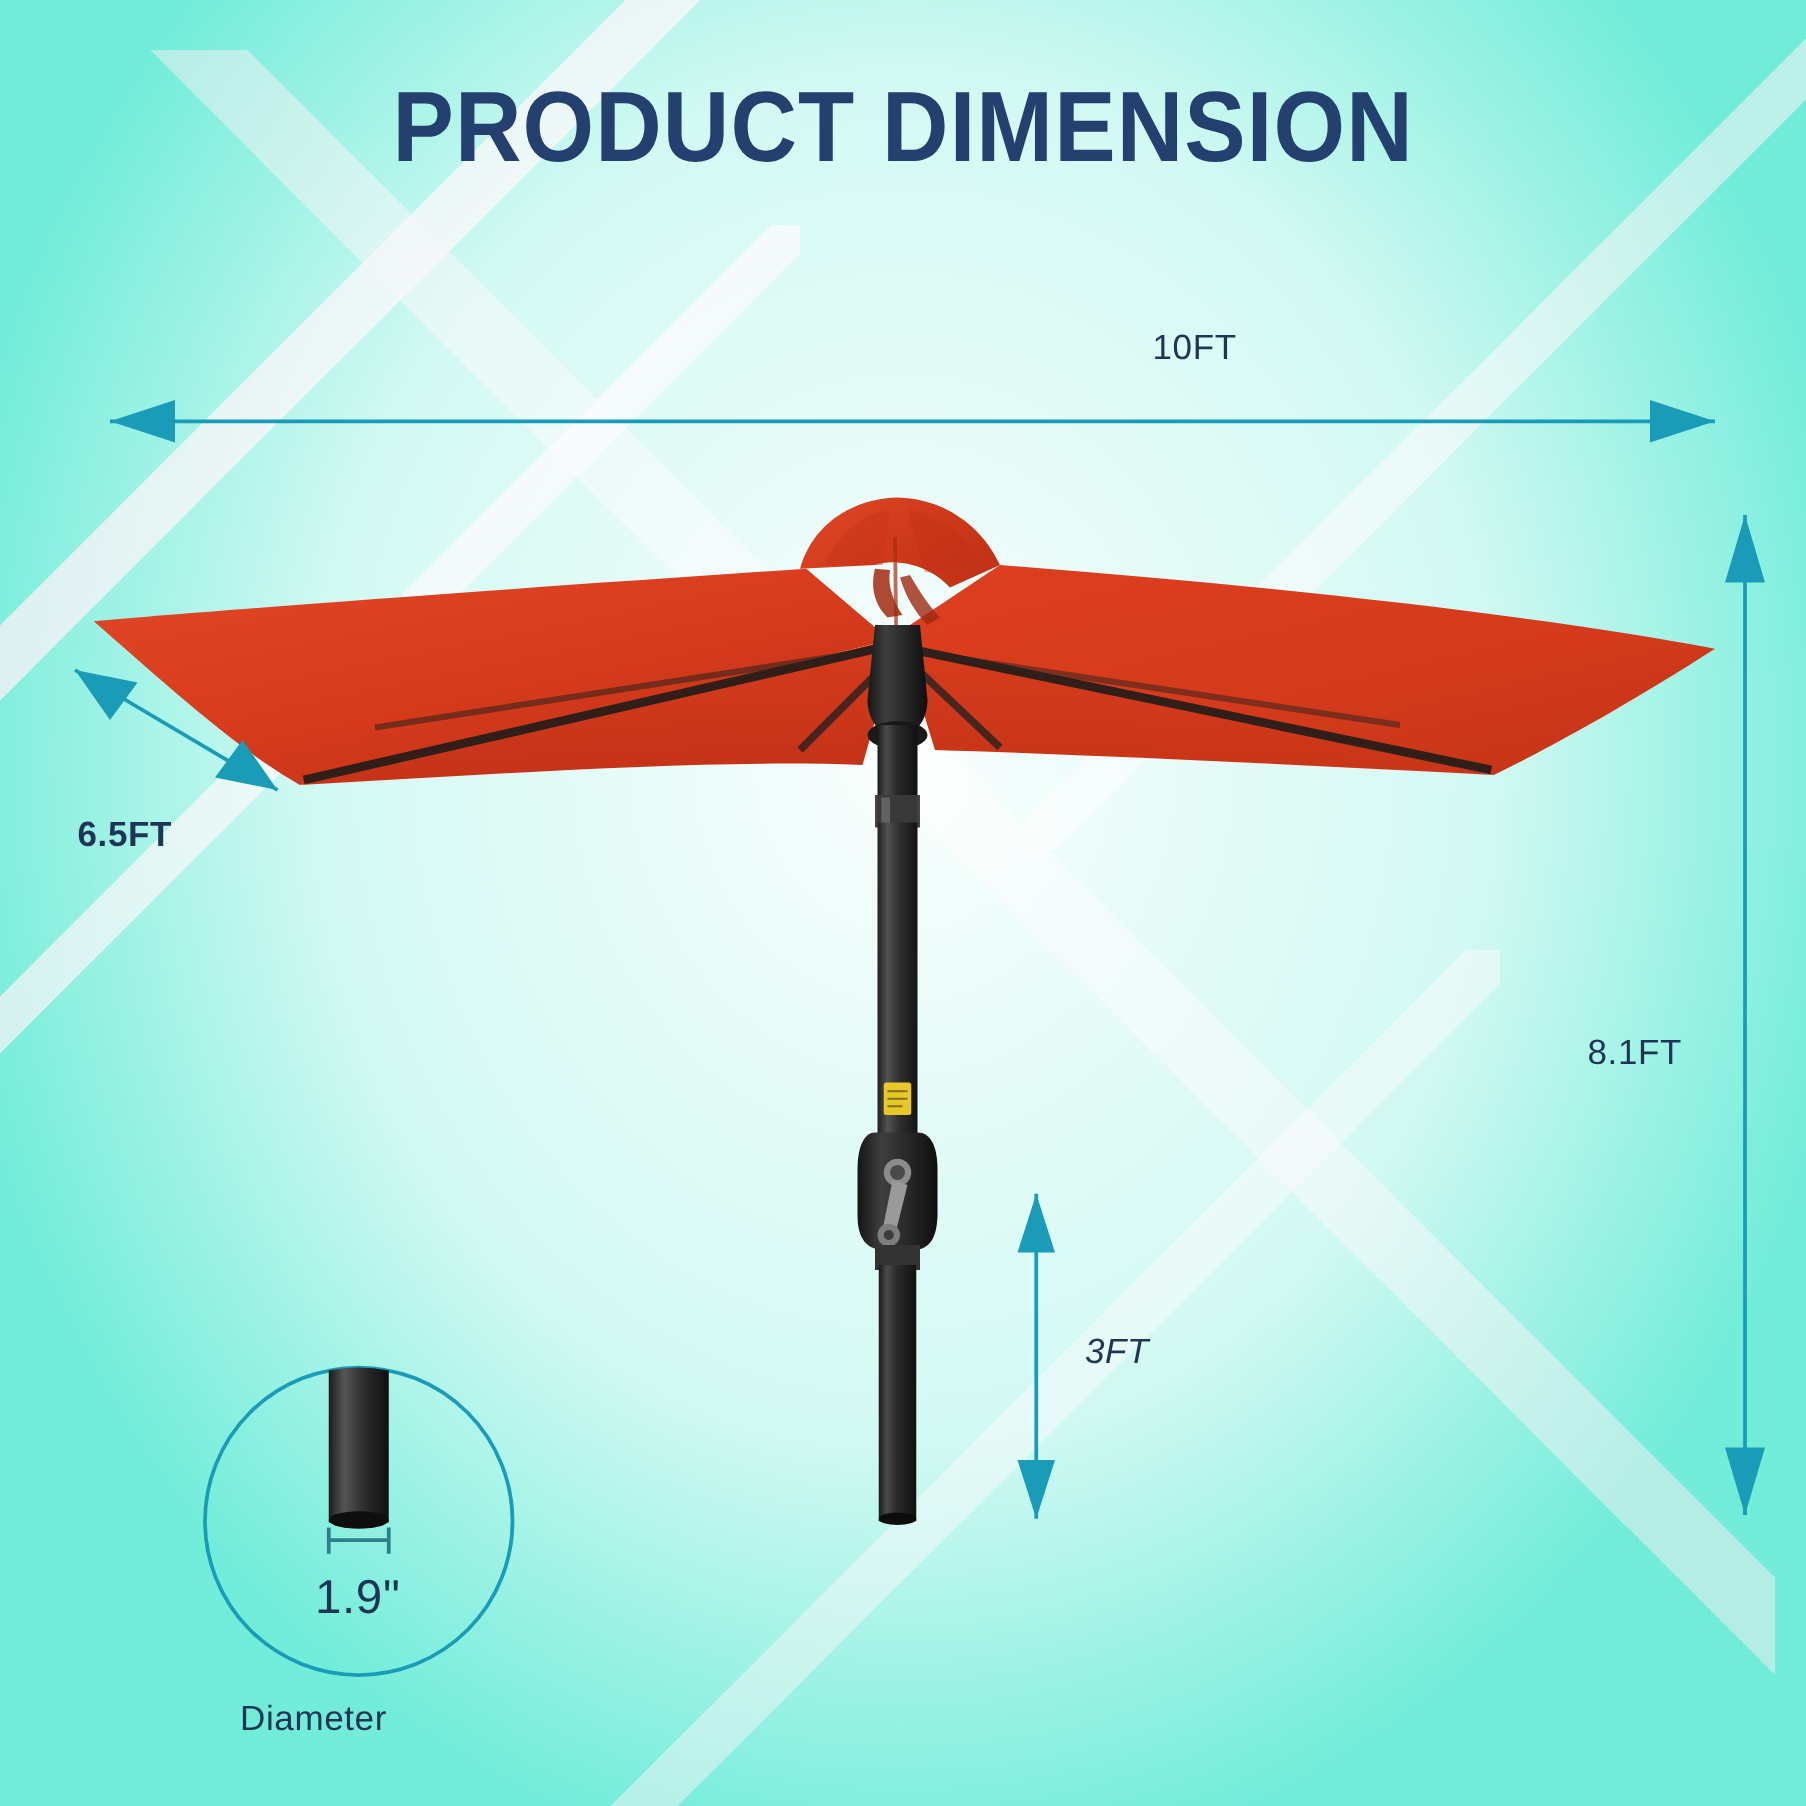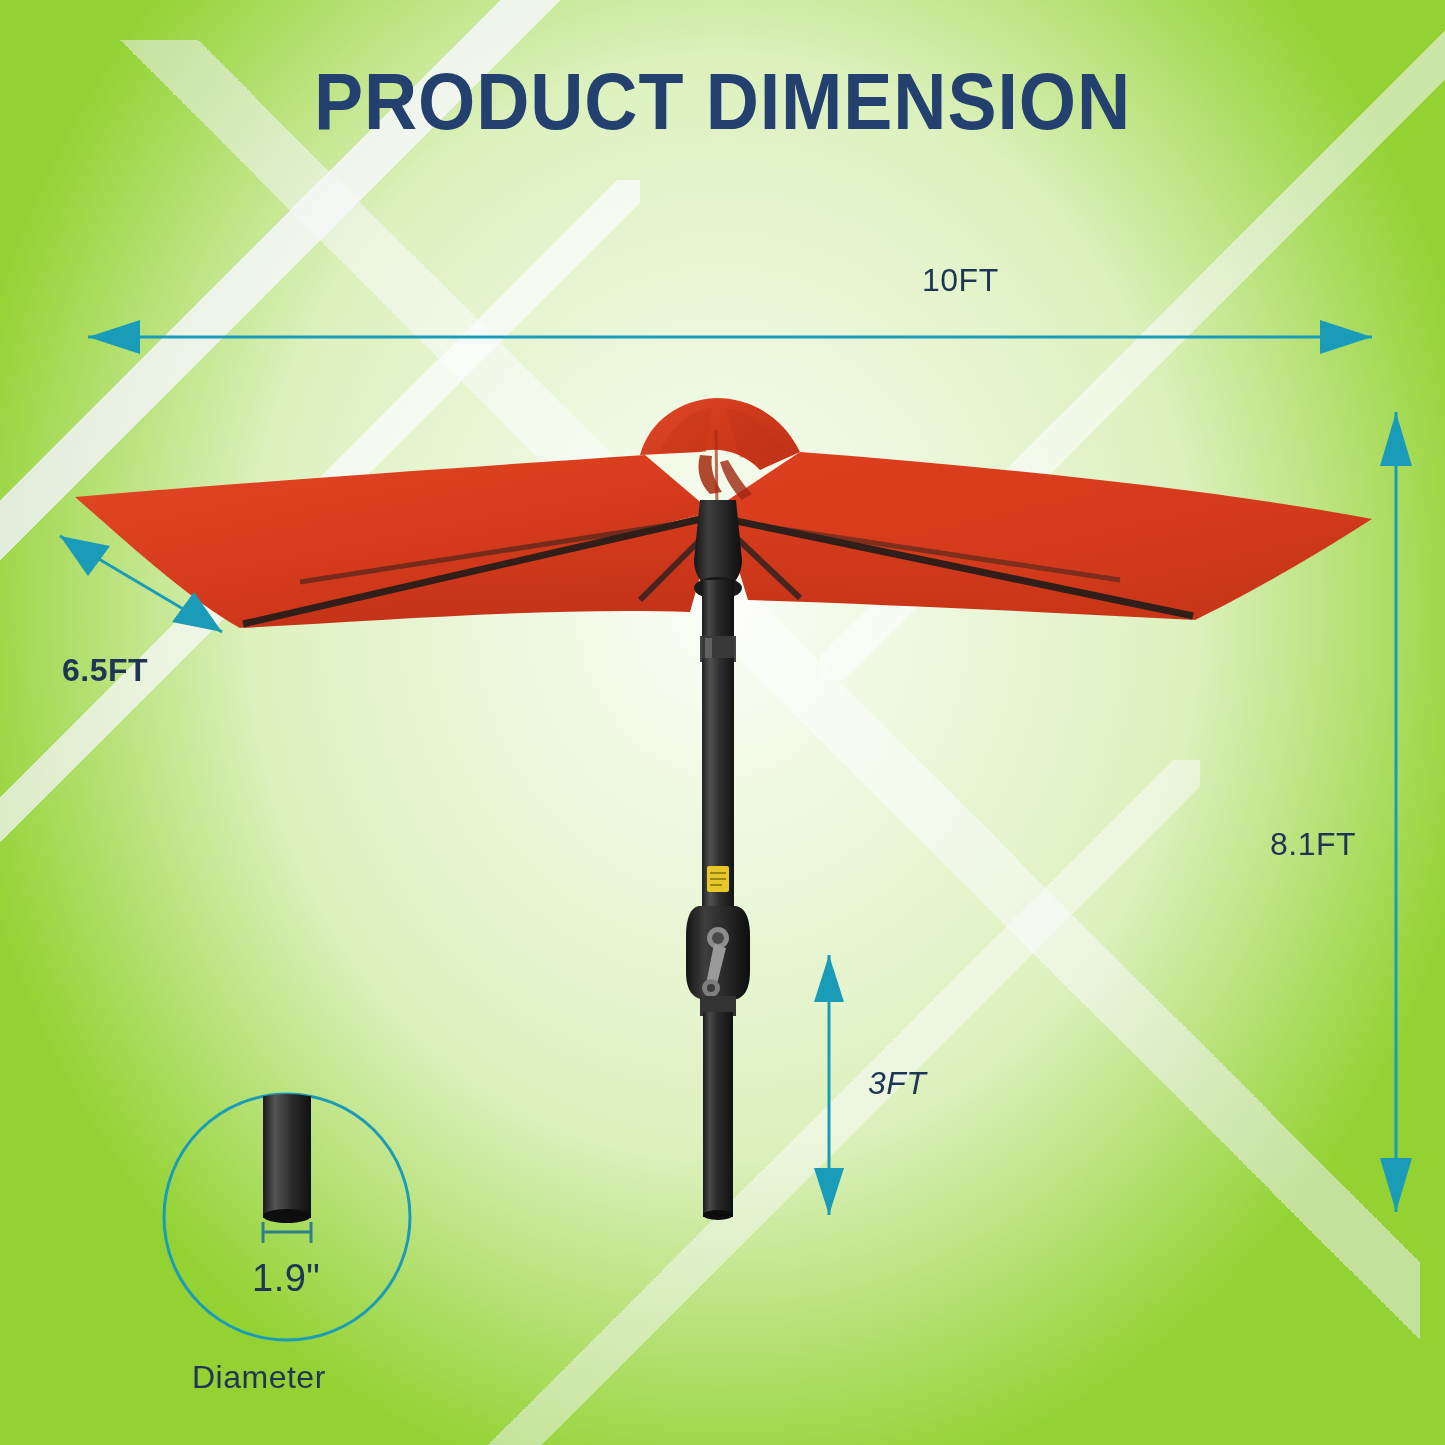--- a/index.html
+++ b/index.html
@@ -6,21 +6,21 @@
   html, body {
     margin: 0;
     padding: 0;
     background: #ffffff;
   }
   #page {
     position: relative;
     width: 1445px;
     height: 1445px;
     overflow: hidden;
-    background: #84cc16;
+    background: #5eead4;
     font-family: "Liberation Sans", sans-serif;
   }
 
   
   .bg-layer {
     position: absolute;
     inset: 0;
     background:
       linear-gradient(135deg, rgba(0,0,0,0) 0%, rgba(0,0,0,0) 47%, rgba(232,236,240,0.85) 47%, rgba(232,236,240,0.85) 50%, rgba(0,0,0,0) 50%),
       linear-gradient(225deg, rgba(0,0,0,0) 0%, rgba(0,0,0,0) 47%, rgba(232,236,240,0.55) 47%, rgba(232,236,240,0.55) 50%, rgba(0,0,0,0) 50%);
@@ -58,23 +58,23 @@
   
   .dimlabel {
     position: absolute;
     color: #1f3555;
     font-family: "Liberation Sans", sans-serif;
     font-size: 42px;
     font-weight: normal;
     letter-spacing: 0.5px;
     white-space: nowrap;
   }
-  .dimlabel.big { font-size: 32px; }
+  .dimlabel.big { font-size: 28px; }
   .dimlabel.small { font-size: 38px; }
-  .dimlabel.caption { font-size: 32px; }
+  .dimlabel.caption { font-size: 28px; }
 
   
   svg.overlay {
     position: absolute;
     left: 0;
     top: 0;
     width: 1445px;
     height: 1445px;
     overflow: visible;
     pointer-events: none;

